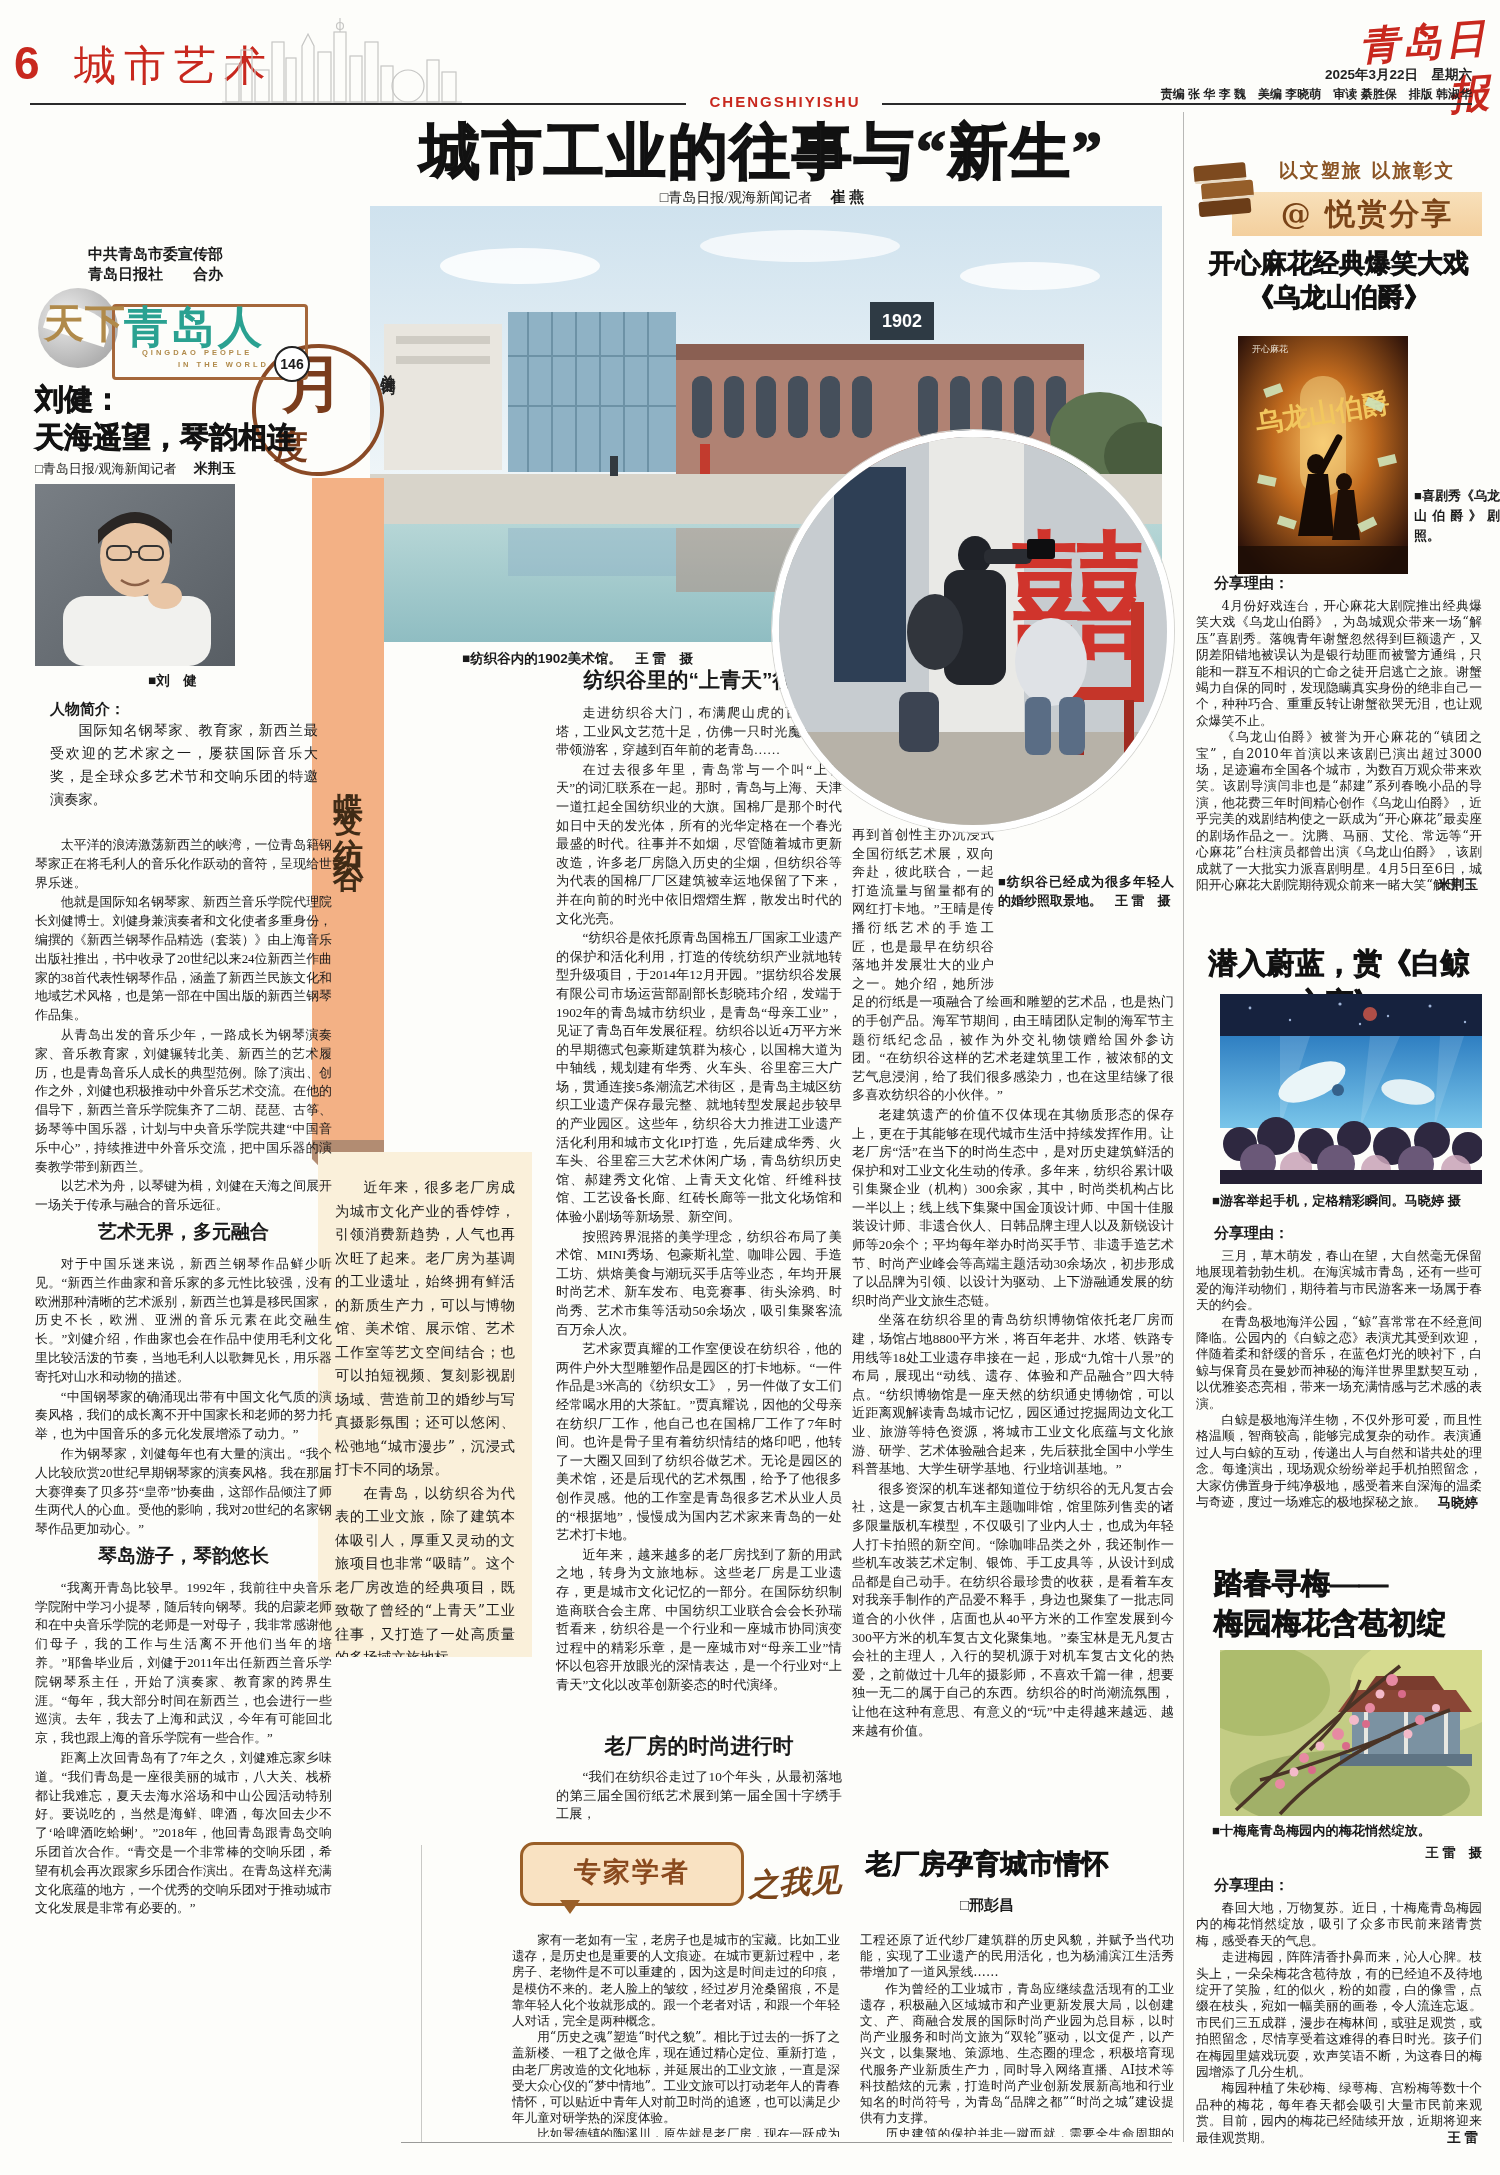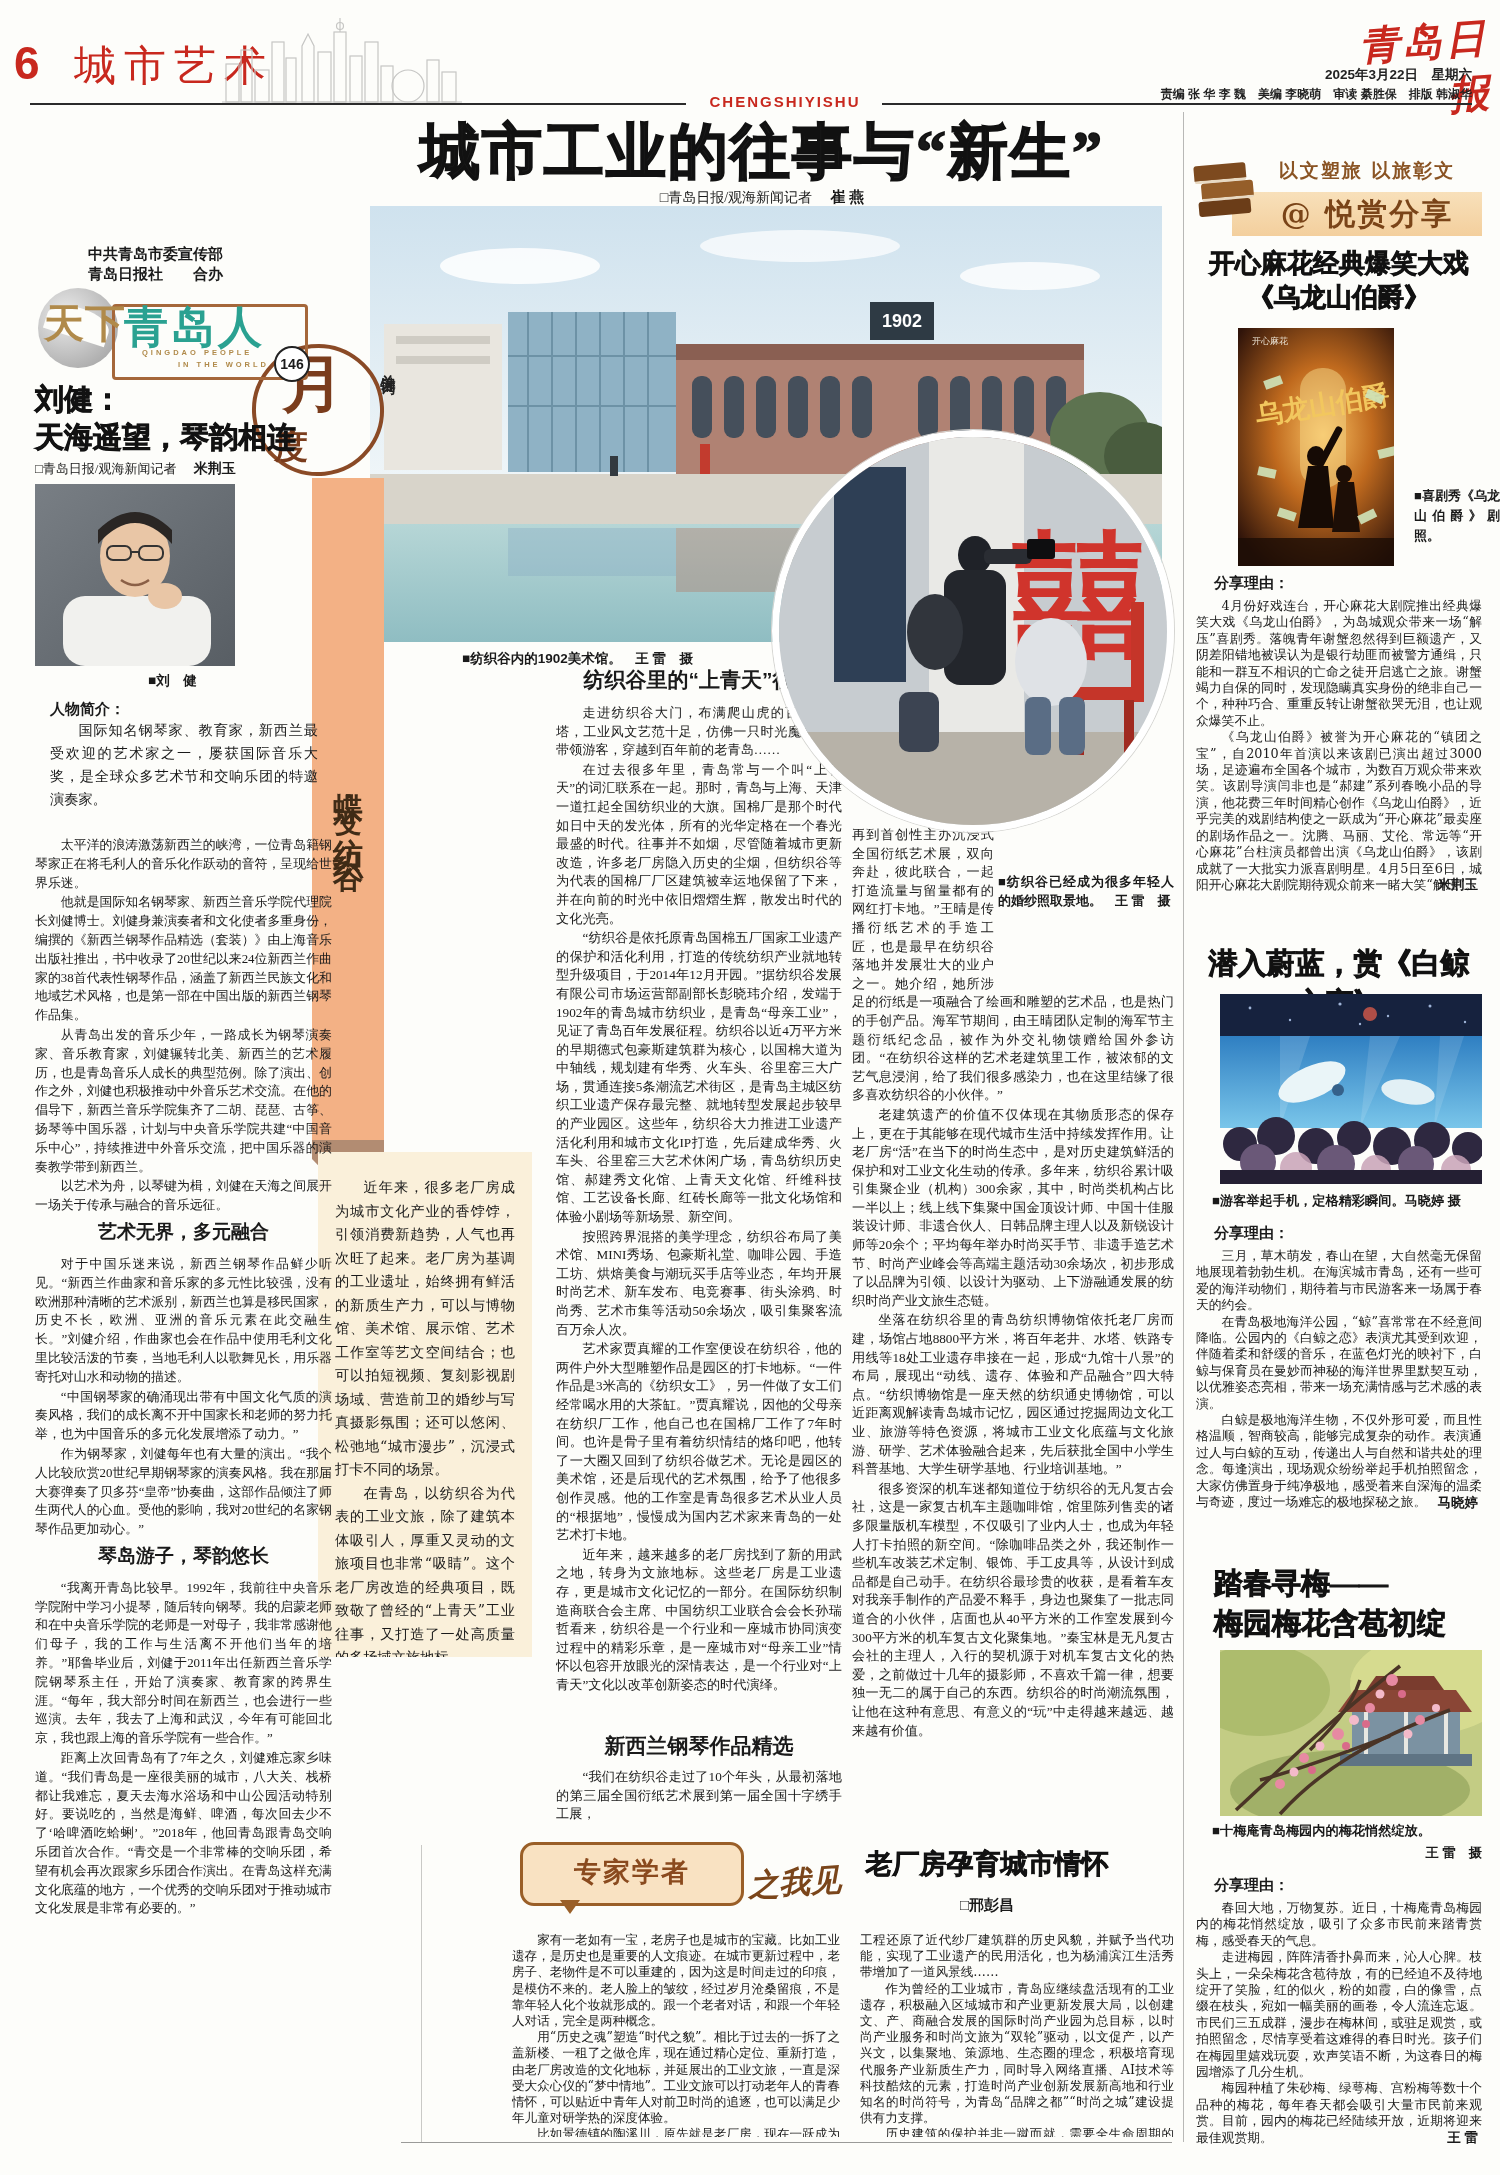--- a/index.html
+++ b/index.html
@@ -149,21 +149,21 @@
 
   <div class="abs hei" style="left:556px;top:666px;width:286px;text-align:center;font-size:21px;font-weight:900">纺织谷里的“上青天”往事</div>
   <div class="abs body-c clip" style="left:556px;top:704px;width:286px;height:1022px">
     <p>走进纺织谷大门，布满爬山虎的百年老水塔，工业风文艺范十足，仿佛一只时光魔术手，带领游客，穿越到百年前的老青岛……</p>
     <p>在过去很多年里，青岛常与一个叫“上青天”的词汇联系在一起。那时，青岛与上海、天津一道扛起全国纺织业的大旗。国棉厂是那个时代如日中天的发光体，所有的光华定格在一个春光最盛的时代。往事并不如烟，尽管随着城市更新改造，许多老厂房隐入历史的尘烟，但纺织谷等为代表的国棉厂厂区建筑被幸运地保留了下来，并在向前的时光中依旧熠熠生辉，散发出时代的文化光亮。</p>
     <p>“纺织谷是依托原青岛国棉五厂国家工业遗产的保护和活化利用，打造的传统纺织产业就地转型升级项目，于2014年12月开园。”据纺织谷发展有限公司市场运营部副部长彭晓玮介绍，发端于1902年的青岛城市纺织业，是青岛“母亲工业”，见证了青岛百年发展征程。纺织谷以近4万平方米的早期德式包豪斯建筑群为核心，以国棉大道为中轴线，规划建有华秀、火车头、谷里窑三大广场，贯通连接5条潮流艺术街区，是青岛主城区纺织工业遗产保存最完整、就地转型发展起步较早的产业园区。这些年，纺织谷大力推进工业遗产活化利用和城市文化IP打造，先后建成华秀、火车头、谷里窑三大艺术休闲广场，青岛纺织历史馆、郝建秀文化馆、上青天文化馆、纤维科技馆、工艺设备长廊、红砖长廊等一批文化场馆和体验小剧场等新场景、新空间。</p>
     <p>按照跨界混搭的美学理念，纺织谷布局了美术馆、MINI秀场、包豪斯礼堂、咖啡公园、手造工坊、烘焙美食与潮玩买手店等业态，年均开展时尚艺术、新车发布、电竞赛事、街头涂鸦、时尚秀、艺术市集等活动50余场次，吸引集聚客流百万余人次。</p>
     <p>艺术家贾真耀的工作室便设在纺织谷，他的两件户外大型雕塑作品是园区的打卡地标。“一件作品是3米高的《纺织女工》，另一件做了女工们经常喝水用的大茶缸。”贾真耀说，因他的父母亲在纺织厂工作，他自己也在国棉厂工作了7年时间。也许是骨子里有着纺织情结的烙印吧，他转了一大圈又回到了纺织谷做艺术。无论是园区的美术馆，还是后现代的艺术氛围，给予了他很多创作灵感。他的工作室是青岛很多艺术从业人员的“根据地”，慢慢成为国内艺术家来青岛的一处艺术打卡地。</p>
     <p>近年来，越来越多的老厂房找到了新的用武之地，转身为文旅地标。这些老厂房是工业遗存，更是城市文化记忆的一部分。在国际纺织制造商联合会主席、中国纺织工业联合会会长孙瑞哲看来，纺织谷是一个行业和一座城市协同演变过程中的精彩乐章，是一座城市对“母亲工业”情怀以包容开放眼光的深情表达，是一个行业对“上青天”文化以改革创新姿态的时代演绎。</p>
   </div>
-  <div class="abs hei" style="left:556px;top:1732px;width:286px;text-align:center;font-size:21px;font-weight:900">新西兰钢琴作品精选</div>
+  <div class="abs hei" style="left:556px;top:1732px;width:286px;text-align:center;font-size:21px;font-weight:900">老厂房的时尚进行时</div>
   <div class="abs body-c clip" style="left:556px;top:1768px;width:286px;height:60px">
     <p>“我们在纺织谷走过了10个年头，从最初落地的第三届全国衍纸艺术展到第一届全国十字绣手工展，</p>
   </div>
 
   <div class="abs" style="left:772px;top:430px;width:402px;height:402px;border-radius:50%;border:7px solid #fff;box-sizing:border-box;overflow:hidden;box-shadow:0 0 0 1px #d5d5d2;z-index:3">
     <svg width="390" height="390" viewBox="0 0 390 390">
       <rect width="390" height="390" fill="#c7ccd0"></rect>
       <rect x="150" y="0" width="95" height="390" fill="#e9e9e6"></rect>
       <rect x="55" y="30" width="72" height="215" fill="#2e3f55"></rect>
       <rect x="0" y="295" width="390" height="95" fill="#b7b2a8"></rect>
@@ -291,21 +291,21 @@
       <div style="width:52px;height:15px;background:#955e2a;border-radius:3px;margin-left:6px;border-bottom:3px solid #e8d9c2"></div>
       <div style="width:52px;height:15px;background:#6b3d18;border-radius:3px;margin-left:2px"></div>
     </div>
     <div class="abs kai" style="left:58px;top:8px;width:226px;text-align:center;font-size:19px;font-weight:900;color:#8a5424;letter-spacing:2px">以文塑旅 以旅彰文</div>
     <div class="abs kai" style="left:58px;top:44px;width:226px;text-align:center;font-size:30px;font-weight:900;color:#7a4418;letter-spacing:2px">@ 悦赏分享</div>
   </div>
 
   <div class="abs side-h" style="left:1196px;top:246px;width:286px;font-size:26px">开心麻花经典爆笑大戏</div>
   <div class="abs side-h" style="left:1196px;top:280px;width:286px;font-size:26px">《乌龙山伯爵》</div>
 
-  <div class="abs" style="left:1238px;top:328px;width:156px;height:238px;overflow:hidden">
+  <div class="abs" style="left:1238px;top:336px;width:170px;height:238px;overflow:hidden">
     <svg width="170" height="238" viewBox="0 0 170 238">
       <defs>
           <radialGradient id="glow" cx="0.5" cy="0.45" r="0.65">
         <stop offset="0" stop-color="#f9c163"></stop>
             <stop offset="0.45" stop-color="#c06a1e"></stop>
             <stop offset="1" stop-color="#30140a"></stop>
       </radialGradient>
         </defs>
       <rect width="170" height="238" fill="url(#glow)"></rect>
       <rect x="62" y="40" width="46" height="120" rx="22" fill="#f6d98a" opacity="0.5"></rect>

